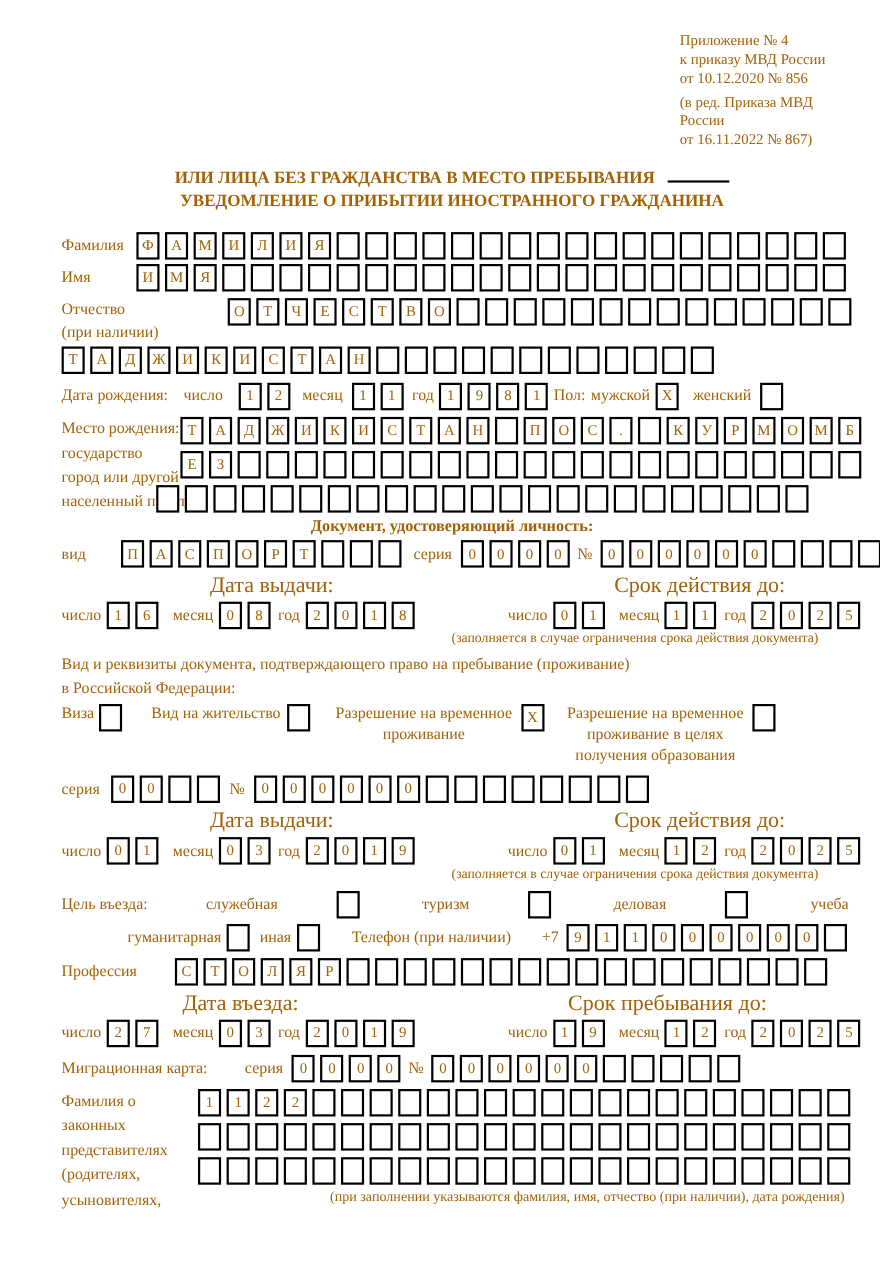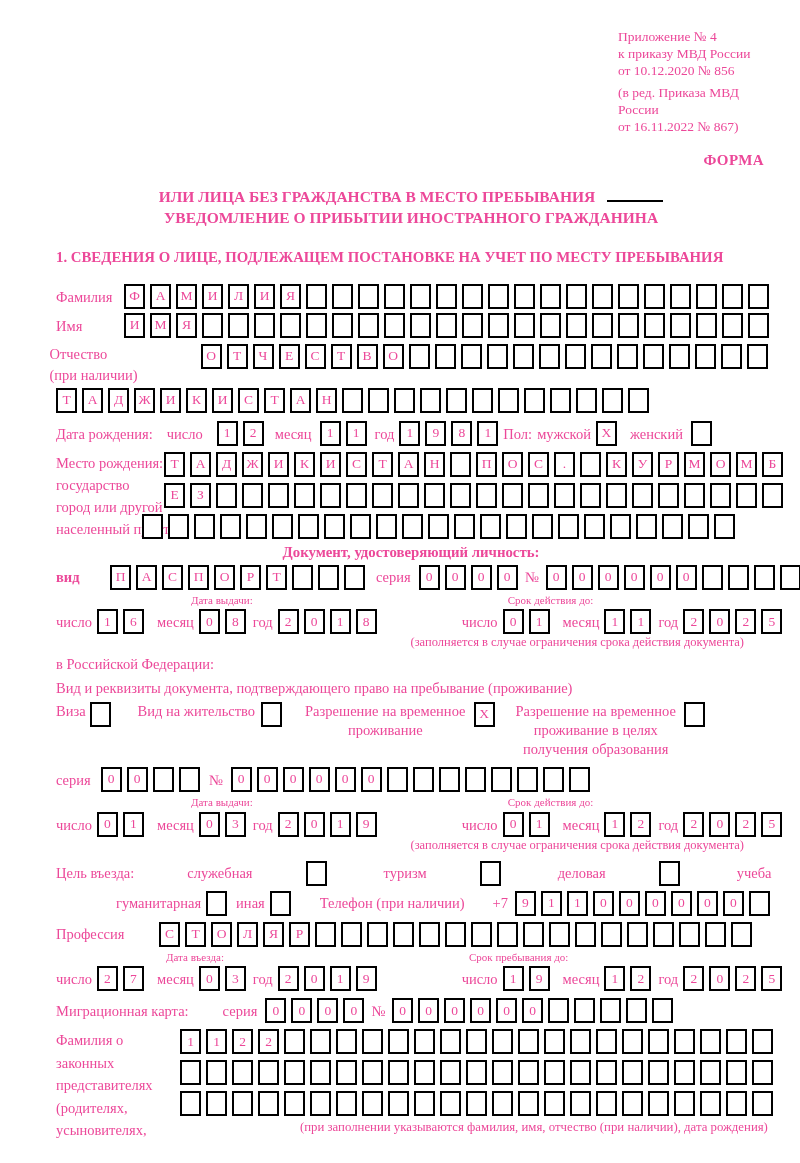--- a/index.html
+++ b/index.html
@@ -1,18 +1,18 @@
 <!DOCTYPE html>
 <html><head>
 <meta charset="utf-8">
 <style>
   html,body{margin:0;padding:0;background:#fff;}
   .page{
     width:800px;height:1163px;box-sizing:border-box;position:relative;overflow:hidden;
-    background:#ffffff;color:#ec4899;
+    background:#ffffff;color:#a16207;
     font-family:"Liberation Serif","DejaVu Serif",serif;
     font-size:14.5px;line-height:1.25;
     padding:28px 34px 0 56px;
   }
   
   .annex{margin-left:562px;font-size:13.5px;line-height:17px;}
   .annex .ed{margin-top:5px;}
   .forma{text-align:right;font-weight:bold;font-size:15px;margin-top:16px;padding-right:2px;letter-spacing:.4px;}
   
   .title{text-align:center;font-weight:bold;font-size:15.5px;margin-top:16px;line-height:21px;}
@@ -26,21 +26,21 @@
     font-size:13.5px;background:#fff;
   }
   .frow{display:flex;align-items:center;margin-top:4px;}
   .frow-top{display:flex;align-items:flex-start;margin-top:4px;}
   .lbl{flex:0 0 auto;}
   .w68{width:68px;}
   .w151{width:151px;}
   .w116{width:116px;}
   .stack{line-height:21px;}
   
-  .date-labels{display:flex;margin-top:4px;font-size:11px;align-items:center;}
+  .date-labels{display:flex;margin-top:4px;font-size:20px;align-items:center;}
   .num-row{display:flex;align-items:center;margin-top:2px;}
   .num-row .lbl{margin-right:5px;}
   .grp{display:flex;align-items:center;}
   .note{font-size:12.5px;text-align:right;padding-right:22px;margin-top:1px;}
   .cb-lbl{margin:0 5px 0 0;}
   .cb{margin-right:9px;}
   .opt-label{text-align:center;line-height:19px;}
   .center-bold{text-align:center;font-weight:bold;margin-top:3px;font-size:14.8px;}
   .legal-note{font-size:12.8px;margin-top:4px;margin-left:120px;}
 </style>
@@ -51,28 +51,26 @@
 
   <div class="annex">
     <div>Приложение № 4</div>
     <div>к приказу МВД России</div>
     <div>от 10.12.2020 № 856</div>
     <div class="ed">
       <div>(в ред. Приказа МВД России</div>
       <div>от 16.11.2022 № 867)</div>
     </div>
   </div>
-  <div class="forma">ФОРМА</div>
 
   <div class="title">
     <div><span>ИЛИ ЛИЦА БЕЗ ГРАЖДАНСТВА В МЕСТО ПРЕБЫВАНИЯ</span><span class="blank-line"></span></div>
     <div>УВЕДОМЛЕНИЕ О ПРИБЫТИИ ИНОСТРАННОГО ГРАЖДАНИНА</div>
   </div>
 
-  <div class="sec-heading">1. СВЕДЕНИЯ О ЛИЦЕ, ПОДЛЕЖАЩЕМ ПОСТАНОВКЕ НА УЧЕТ ПО МЕСТУ ПРЕБЫВАНИЯ</div>
 
   <div class="frow" style="margin-top:18px;">
     <span class="lbl w68">Фамилия</span>
     <span class="cells">
         <span class="cell">Ф</span>
         <span class="cell">А</span>
         <span class="cell">М</span>
         <span class="cell">И</span>
         <span class="cell">Л</span>
         <span class="cell">И</span>
@@ -122,21 +120,21 @@
         <span class="cell"></span>
         <span class="cell"></span>
         <span class="cell"></span>
         <span class="cell"></span>
         <span class="cell"></span>
         <span class="cell"></span>
         <span class="cell"></span>
       </span>
   </div>
 
-  <div class="frow-top" style="margin-top:6px;justify-content:center;">
+  <div class="frow-top" style="margin-top:6px;">
     <span class="lbl w151 stack">
       <span>Отчество</span><br>
       <span>(при наличии)</span>
     </span>
     <span class="cells">
         <span class="cell">О</span>
         <span class="cell">Т</span>
         <span class="cell">Ч</span>
         <span class="cell">Е</span>
         <span class="cell">С</span>
@@ -297,21 +295,21 @@
           <span class="cell"></span>
           <span class="cell"></span>
           <span class="cell"></span>
           <span class="cell"></span>
         </span>
     </span>
   </div>
 
   <div class="center-bold">Документ, удостоверяющий личность:</div>
   <div class="frow" style="margin-top:3px;">
-    <span class="lbl" style="width:54px;font-weight:bold;">вид</span>
+    <span class="lbl" style="width:54px;">вид</span>
     <span class="cells">
         <span class="cell">П</span>
         <span class="cell">А</span>
         <span class="cell">С</span>
         <span class="cell">П</span>
         <span class="cell">О</span>
         <span class="cell">Р</span>
         <span class="cell">Т</span>
         <span class="cell"></span>
         <span class="cell"></span>
@@ -377,22 +375,22 @@
       <span class="cells">
           <span class="cell">2</span>
           <span class="cell">0</span>
           <span class="cell">2</span>
           <span class="cell">5</span>
         </span>
     </span>
   </div>
   <div class="note">(заполняется в случае ограничения срока действия документа)</div>
 
+  <div style="margin-top:6px;">Вид и реквизиты документа, подтверждающего право на пребывание (проживание)</div>
   <div style="margin-top:4px;">в Российской Федерации:</div>
-  <div style="margin-top:6px;">Вид и реквизиты документа, подтверждающего право на пребывание (проживание)</div>
   <div class="frow-top" style="margin-top:5px;">
     <span class="lbl" style="margin-right:4px;">Виза</span>
     <span class="cell"></span>
     <span class="lbl" style="margin:0 6px 0 22px;">Вид на жительство</span>
     <span class="cell"></span>
     <span class="opt-label" style="margin:0 8px 0 18px;">
       <span>Разрешение на временное</span><br>
       <span>проживание</span>
     </span>
     <span class="cell">X</span>

